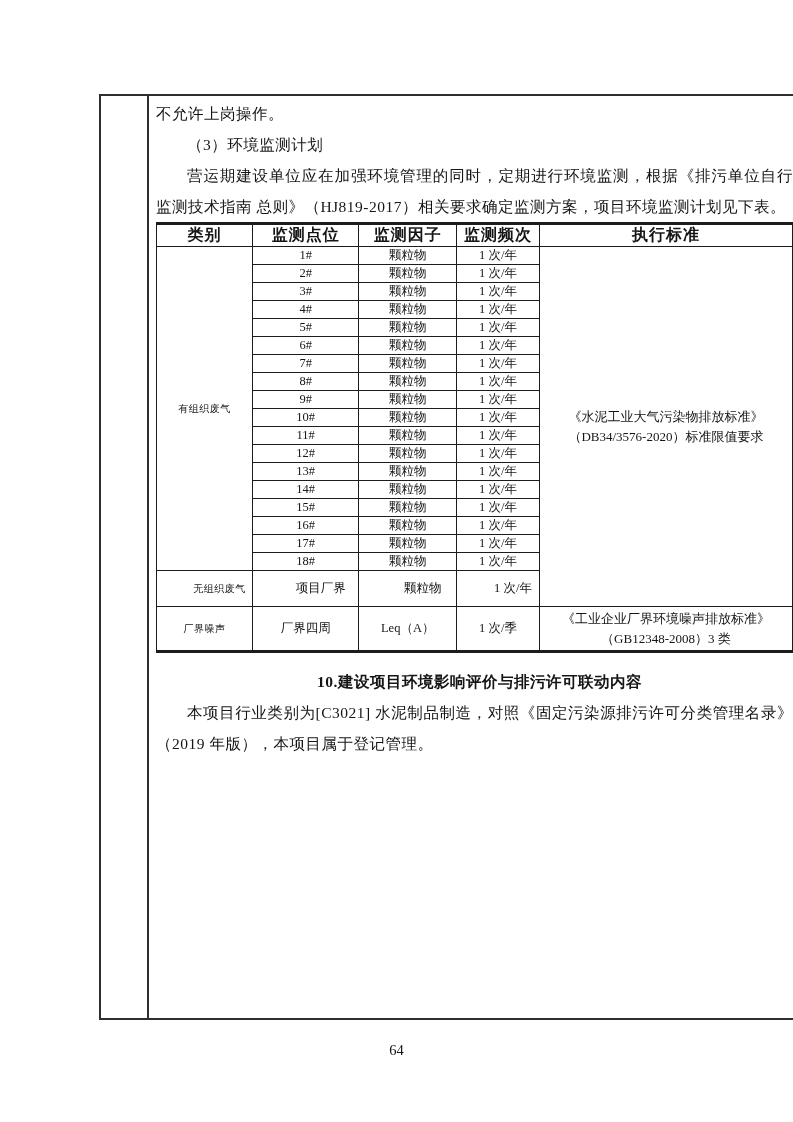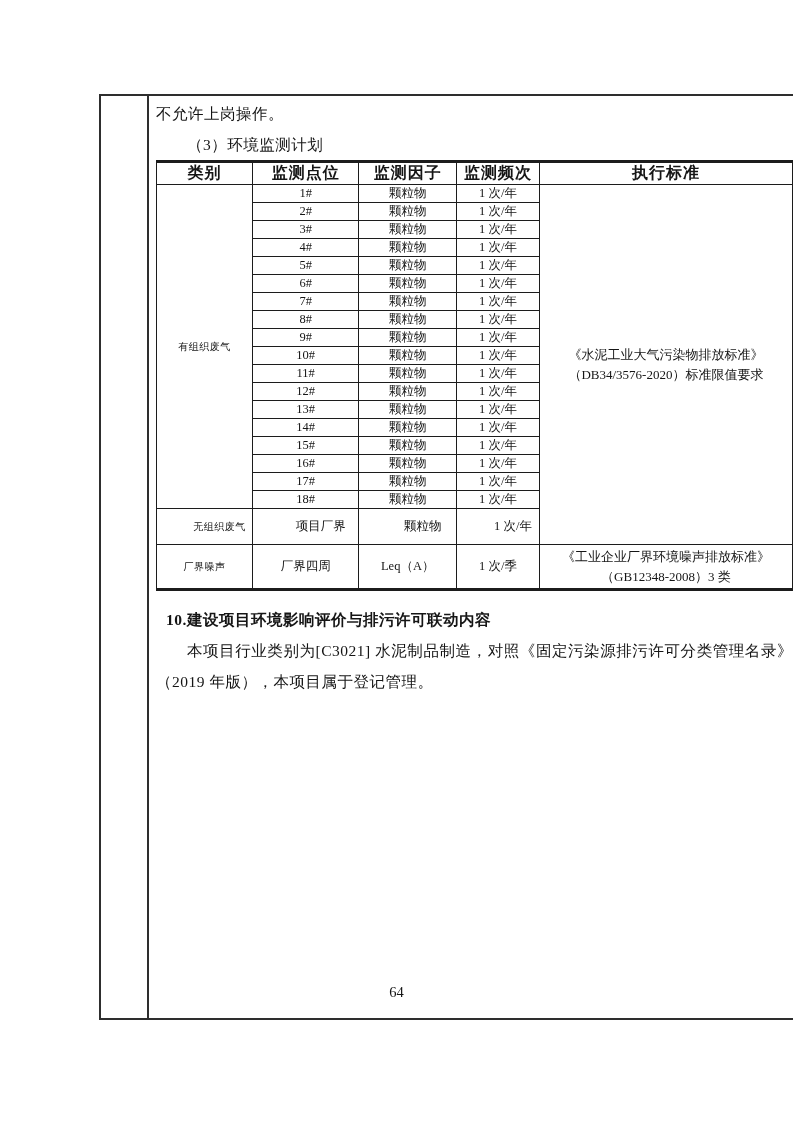--- a/index.html
+++ b/index.html
@@ -89,50 +89,52 @@
   .col-point     { width: 16.7%; }
   .col-factor    { width: 15.4%; }
   .col-frequency { width: 13.0%; }
   .col-standard  { width: 39.8%; }
   .section-heading {
     margin: 14px 0 0 10px;
     font-size: 15.5px;
     font-weight: bold;
     line-height: 30px;
     letter-spacing: 0.5px;
+    text-align: center;
   }
   .section-body {
     margin-top: 4px;
     font-size: 15.5px;
     line-height: 33px;
   }
   .page-number {
     position: absolute;
     left: 0;
     right: 0;
-    top: 984px;
+    top: 1042px;
     text-align: center;
     font-size: 14.5px;
   }
 </style>
 </head>
 <body>
 
 <div class="page">
 
   <div class="page-frame">
 
     <div class="margin-col"></div>
 
     <div class="content-col">
 
       <p class="body-para">不允许上岗操作。</p>
 
       <p class="body-para indent">（3）环境监测计划</p>
 
+      <p class="body-para indent">营运期建设单位应在加强环境管理的同时，定期进行环境监测，根据《排污单位自行监测技术指南 总则》（HJ819-2017）相关要求确定监测方案，项目环境监测计划见下表。</p>
 
 
       <table class="monitor">
         <colgroup>
           <col class="col-category">
           <col class="col-point">
           <col class="col-factor">
           <col class="col-frequency">
           <col class="col-standard">
         </colgroup>

